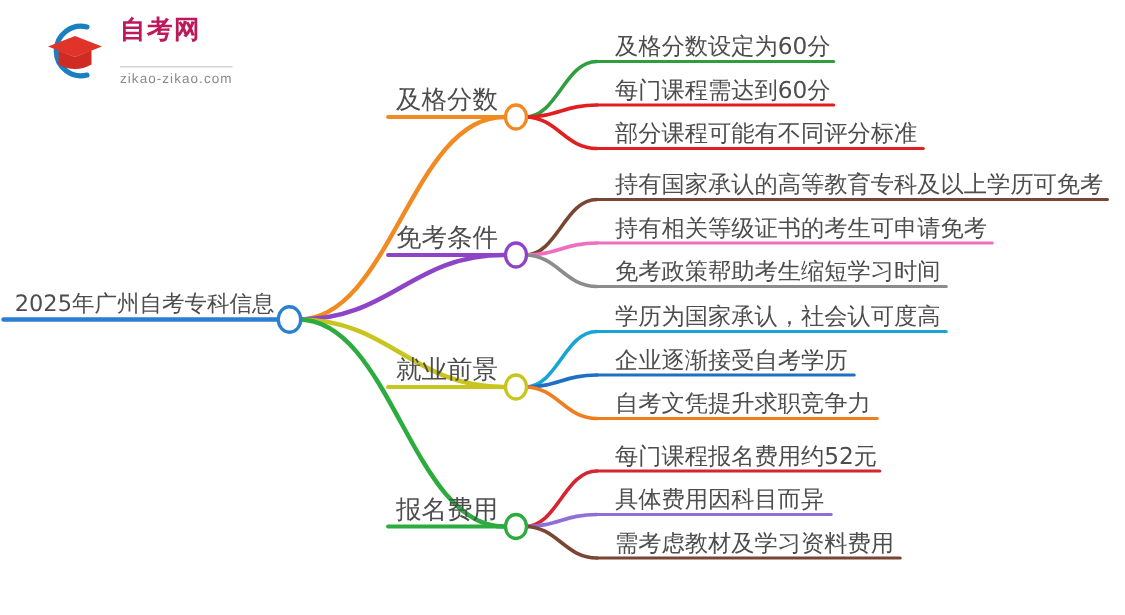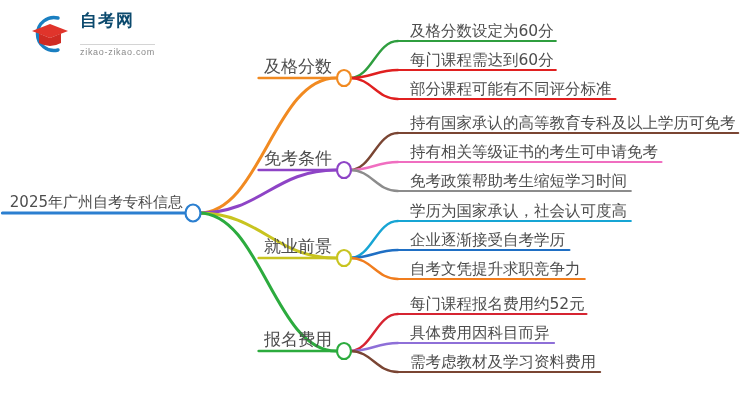--- a/index.html
+++ b/index.html
@@ -38,21 +38,21 @@
   }
   #logo-text {
     margin-left: 6px;
     display: flex;
     flex-direction: column;
     justify-content: center;
   }
   #logo-title {
     font-size: 17px;
     font-weight: bold;
-    color: #0c4a6e;
+    color: #be185d;
     letter-spacing: 1px;
     line-height: 20px;
     font-family: "DejaVu Sans", "Liberation Sans", sans-serif;
   }
   #logo-sub {
     font-size: 9px;
     color: #8a8a8a;
     letter-spacing: 0.7px;
     line-height: 13px;
     border-top: 1px solid #d4d4d4;

